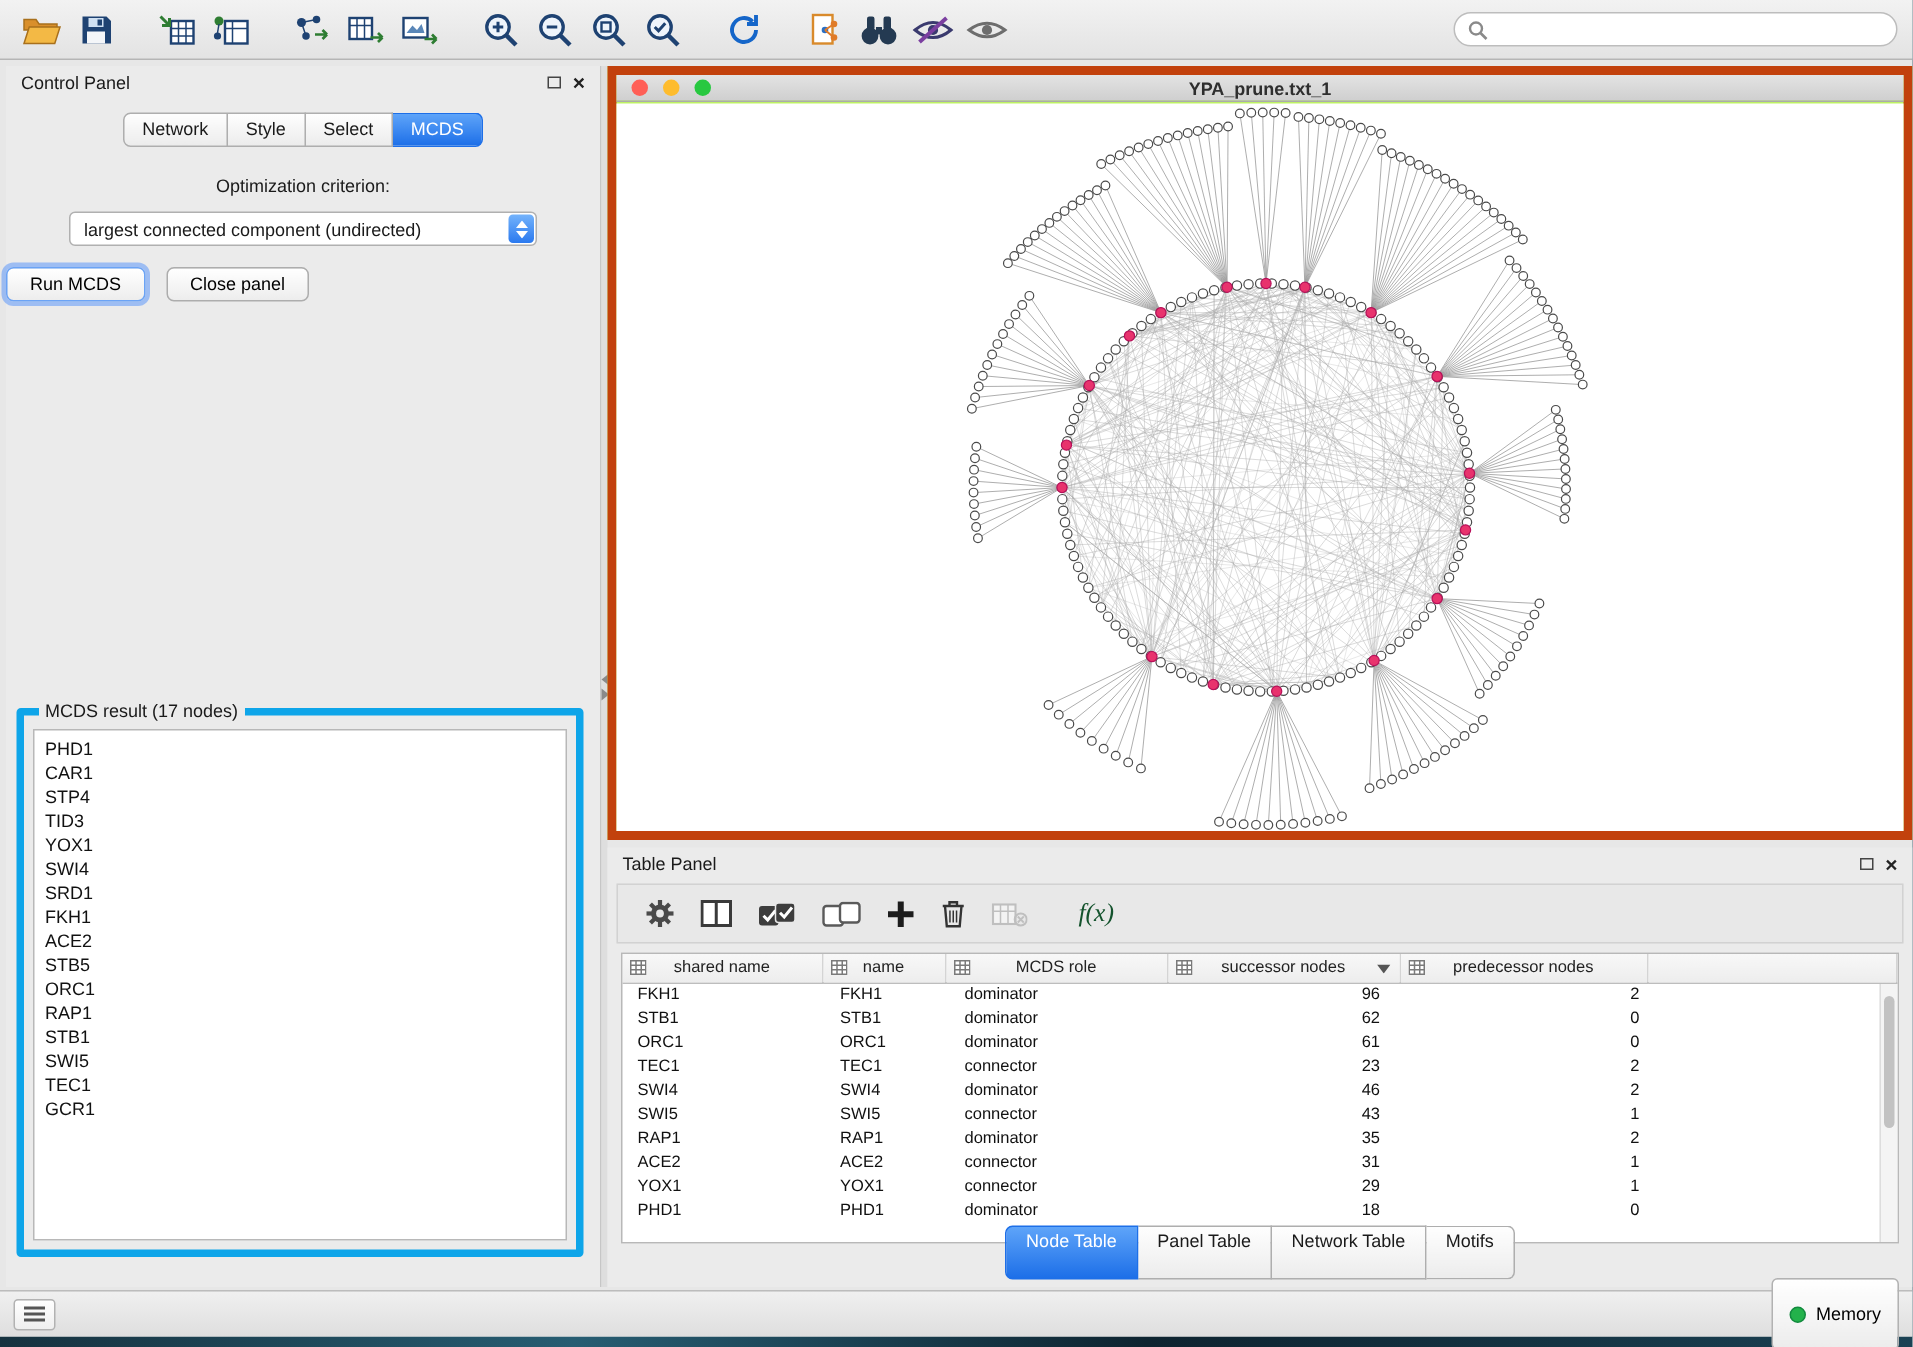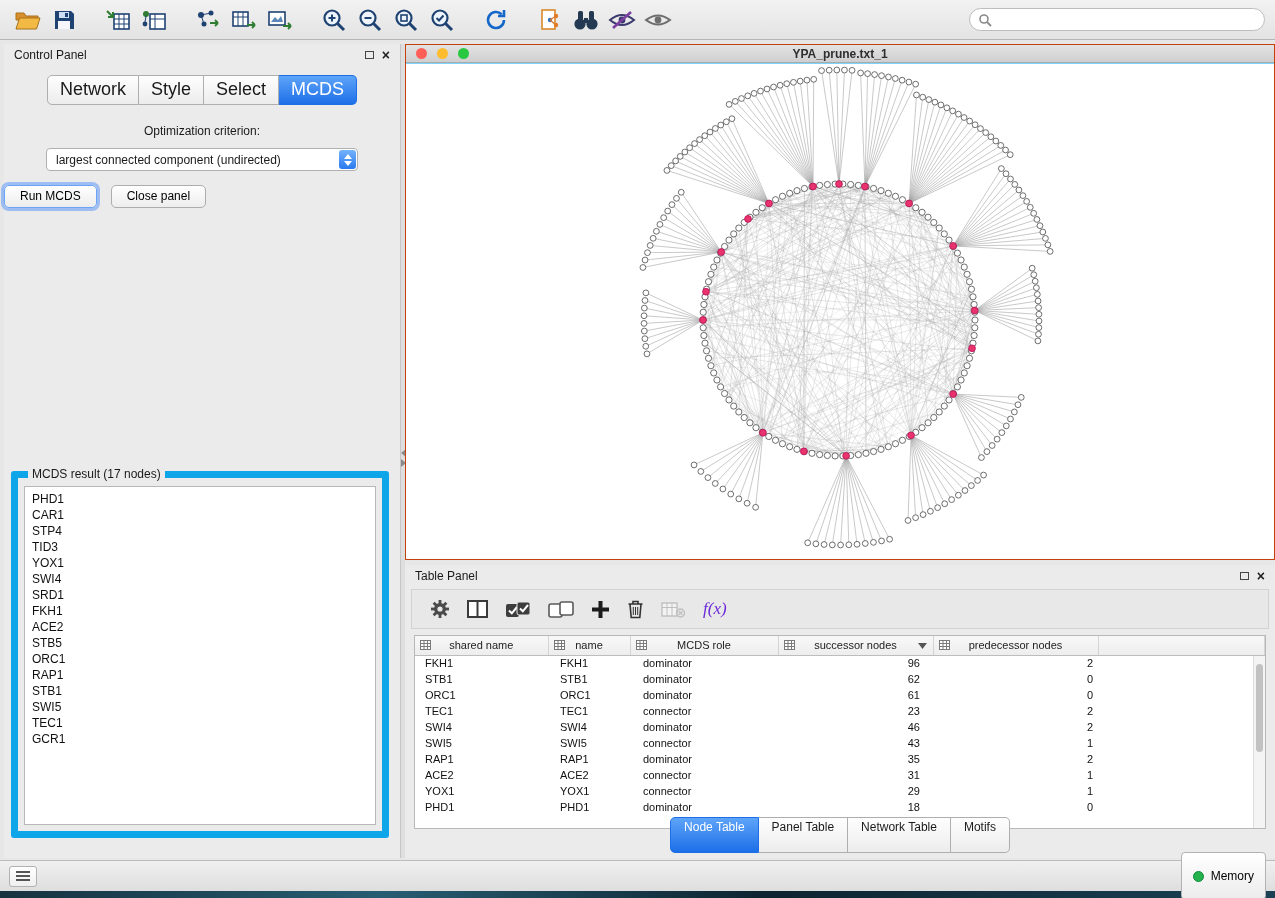--- a/index.html
+++ b/index.html
@@ -17,60 +17,60 @@
                border-radius:12px;height:23px;width:296px;padding:0 8px;gap:6px}
   .search-wrap input{border:none;outline:none;flex:1;font-size:12px;background:transparent;font-family:"Liberation Sans",sans-serif}
 
   
   .control-panel{position:absolute;left:4px;top:44px;width:397px;height:814px;background:#ebebeb;border-right:1px solid #c6c6c6}
   .panel-header{height:22px;display:flex;align-items:center;padding:0 10px;font-size:12px;color:#1a1a1a}
   .win-btns{margin-left:auto;display:flex;gap:8px;align-items:center}
   .float-btn{width:9px;height:8px;border:1.5px solid #444;display:inline-block;cursor:pointer}
   .close-btn{font-weight:bold;font-size:14px;color:#222;line-height:1;cursor:pointer}
   .tabs{display:flex;justify-content:center;margin-top:9px}
-  .tab{font-size:18px;padding:3px 12px 4px;background:linear-gradient(#fefefe,#ececec);border:1px solid #aeaeae;
+  .tab{font-size:12px;padding:3px 12px 4px;background:linear-gradient(#fefefe,#ececec);border:1px solid #aeaeae;
        border-left:none;color:#1a1a1a;cursor:pointer}
   .tab:first-child{border-left:1px solid #aeaeae;border-radius:5px 0 0 5px}
   .tab:last-child{border-radius:0 5px 5px 0}
   .tab.active{background:linear-gradient(#5ea4f9,#1d6fe8);color:#fff;border-color:#1d6fe8}
   .opt-label{text-align:center;margin-top:19px;font-size:12px}
   .combo{width:312px;margin:10px auto 0;height:23px;background:#fff;border:1px solid #b0b0b0;border-radius:4px;
          display:flex;align-items:center;font-size:12px;position:relative;padding-left:9px;cursor:pointer}
   .combo-stepper{position:absolute;right:1px;top:1px;bottom:1px;width:17px;border-radius:3px;
                  background:linear-gradient(#74b3fb,#2a79ef);display:flex;flex-direction:column;align-items:center;justify-content:center;gap:2px}
   .btn-row{display:flex;justify-content:flex-start;gap:14px;margin-top:14px}
   .btn{font-size:12px;padding:3px 15px 4px;background:linear-gradient(#ffffff,#ededed);border:1px solid #adadad;border-radius:5px;cursor:pointer}
   .btn.focused{box-shadow:0 0 0 3px rgba(92,152,250,.55);border-color:#6ba3f5}
-  .result-box{position:absolute;left:7px;right:11px;top:423px;bottom:20px;border:7px solid #0ea5e9;border-radius:3px;padding:5px 6px 6px}
+  .result-box{position:absolute;left:7px;right:11px;top:423px;bottom:20px;border:5px solid #0ea5e9;border-radius:3px;padding:5px 6px 6px}
   .result-box legend{font-size:12px;padding:0 4px;margin-left:4px}
   .result-list{width:100%;height:100%;background:#fff;border:1px solid #b8b8b8;overflow:hidden;padding:4px 7px}
   .result-item{font-size:12px;line-height:16px;color:#111;cursor:default}
 
   
   .v-splitter{position:absolute;left:401px;top:44px;width:4px;height:814px;background:#dedede;cursor:col-resize}
   .splitter-arrows{position:absolute;top:405px;left:-2px;width:8px;height:22px;display:flex;flex-direction:column;gap:2px;align-items:center}
   .tri-l{width:0;height:0;border-top:4px solid transparent;border-bottom:4px solid transparent;border-right:5px solid #8a8a8a}
   .tri-r{width:0;height:0;border-top:4px solid transparent;border-bottom:4px solid transparent;border-left:5px solid #8a8a8a}
 
   
-  .network-window{position:absolute;left:405px;top:44px;width:870px;height:516px;background:#7dd3fc;border:1px solid #c2410c}
+  .network-window{position:absolute;left:405px;top:44px;width:870px;height:516px;background:#bef264;border:6px solid #c2410c}
   .net-titlebar{height:18px;background:linear-gradient(#e3e3e3,#cfcfcf);border-bottom:1px solid #ababab;
                 display:flex;align-items:center;position:relative}
   .traffic{display:flex;gap:10px;padding-left:10px;z-index:2}
   .light{width:11px;height:11px;border-radius:50%;cursor:pointer}
   .net-title{position:absolute;left:0;right:0;text-align:center;font-size:12px;font-weight:bold;color:#2e2e2e}
   .net-canvas{position:absolute;top:19px;left:0;right:0;bottom:0;background:#fff;overflow:hidden}
   .net-canvas svg{display:block}
 
   
   .table-panel{position:absolute;left:405px;top:565px;width:870px;height:293px;background:#ebebeb}
   .tp-toolbar{position:absolute;top:24px;left:6px;right:6px;height:40px;background:#e8e8e8;border:1px solid #d2d2d2;
               display:flex;align-items:center;gap:17px;padding:0 18px}
   .tp-icon{border:none;background:transparent;display:flex;align-items:center;cursor:pointer}
-  .fx-label{font-family:"Liberation Serif",serif;font-style:italic;font-size:17px;color:#6d28d9;margin-left:1px}
+  .fx-label{font-family:"Liberation Serif",serif;font-style:italic;font-size:17px;color:#14532d;margin-left:17px}
   .table-wrap{position:absolute;top:70px;left:9px;right:9px;bottom:29px;background:#fff;border:1px solid #b8b8b8;overflow:hidden}
   table{border-collapse:collapse;width:100%;table-layout:fixed;font-size:11px}
   col.c1{width:133px}col.c2{width:82px}col.c3{width:148px}col.c4{width:155px}col.c5{width:165px}
   th{background:linear-gradient(#f8f8f8,#ededed);border-right:1px solid #d4d4d4;border-bottom:1px solid #bdbdbd;
      font-weight:normal;height:19px;padding:0 4px;position:relative;text-align:center;color:#222}
   th .hgrid{position:absolute;left:5px;top:4px}
   th .hchev{position:absolute;right:6px;top:7px}
   td{height:16px;padding:0 6px;color:#111;white-space:nowrap;overflow:hidden}
   td.cell-shared{padding-left:10px}
   td.cell-name{padding-left:12px}

